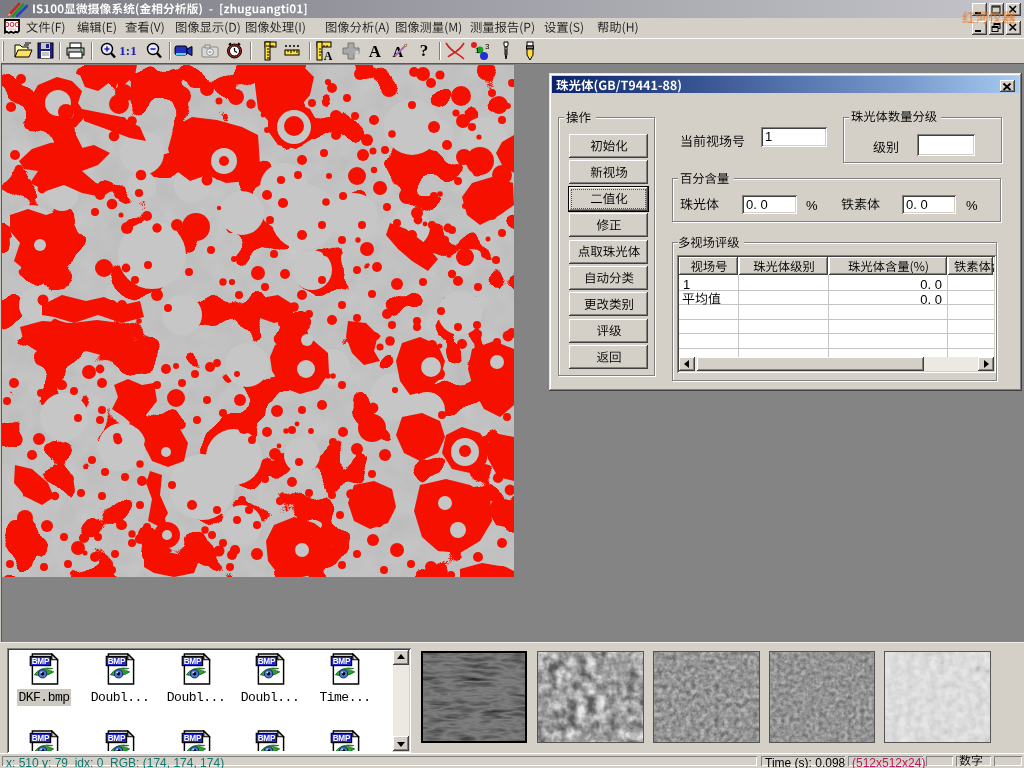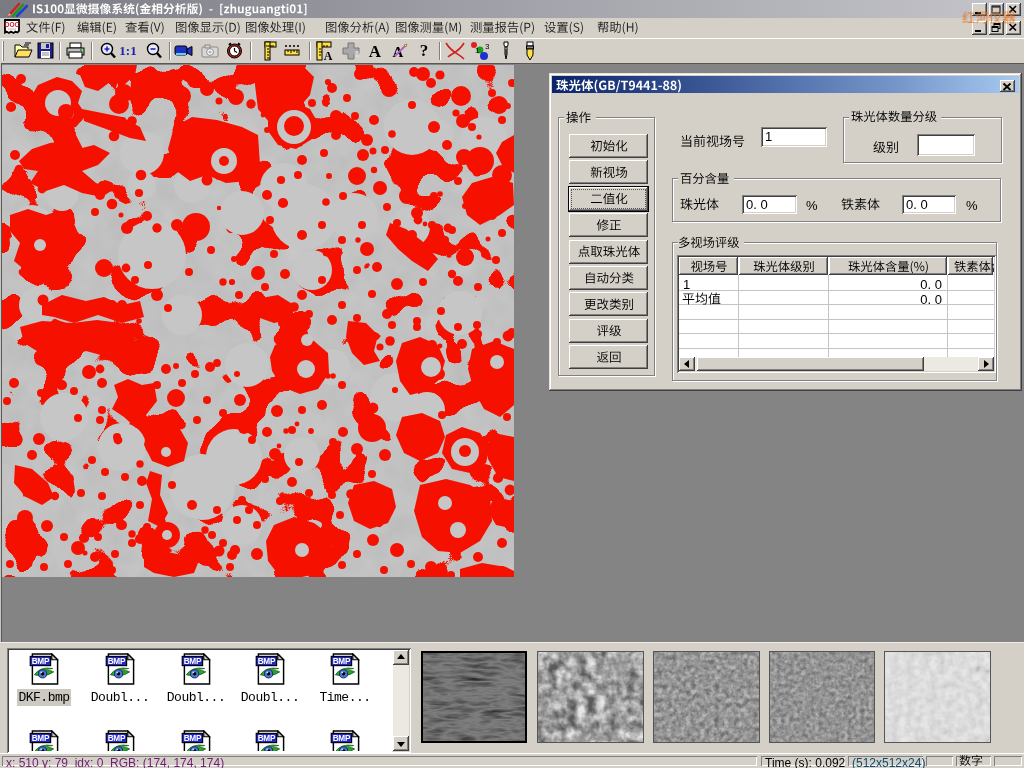--- a/index.html
+++ b/index.html
@@ -869,25 +869,25 @@
         <feFuncR type="table" tableValues="0.56 0.82 0.91 0.89"></feFuncR>
         <feFuncG type="table" tableValues="0.56 0.82 0.91 0.89"></feFuncG>
         <feFuncB type="table" tableValues="0.56 0.82 0.91 0.89"></feFuncB>
       </feComponentTransfer>
     </filter>
     <rect width="107" height="92" filter="url(#th4)"></rect>
     <rect x="0.5" y="0.5" width="106" height="91" fill="none" stroke="#555" stroke-width="1"></rect>
   </svg>
 <div style="position:absolute;left:0;top:753px;width:1024px;height:15px;background:#d4d0c8;border-top:1px solid #fff;"></div>
 <div style="position:absolute;left:2px;top:756px;width:755px;height:10px;box-shadow:inset 1px 1px 0 #808080,inset -1px -1px 0 #ffffff;"></div>
-<div style="position:absolute;left:6px;top:755.5px;font:12px 'Liberation Sans';color:#701a75;white-space:pre;">x: 510 y: 79  idx: 0  RGB: (174, 174, 174)</div>
+<div style="position:absolute;left:6px;top:755.5px;font:12px 'Liberation Sans';color:#0f766e;white-space:pre;">x: 510 y: 79  idx: 0  RGB: (174, 174, 174)</div>
 <div style="position:absolute;left:761px;top:756px;width:84px;height:10px;box-shadow:inset 1px 1px 0 #808080,inset -1px -1px 0 #ffffff;"></div>
-<div style="position:absolute;left:765px;top:755.5px;font:12px 'Liberation Sans';color:#000;white-space:pre;">Time (s): 0.092</div>
+<div style="position:absolute;left:765px;top:755.5px;font:12px 'Liberation Sans';color:#000;white-space:pre;">Time (s): 0.098</div>
 <div style="position:absolute;left:848px;top:756px;width:75px;height:10px;box-shadow:inset 1px 1px 0 #808080,inset -1px -1px 0 #ffffff;"></div>
-<div style="position:absolute;left:852px;top:755.5px;font:12px 'Liberation Sans';color:#0c4a6e;white-space:pre;">(512x512x24)</div>
+<div style="position:absolute;left:852px;top:755.5px;font:12px 'Liberation Sans';color:#be185d;white-space:pre;">(512x512x24)</div>
 <div style="position:absolute;left:926px;top:756px;width:27px;height:10px;box-shadow:inset 1px 1px 0 #808080,inset -1px -1px 0 #ffffff;"></div>
 <div style="position:absolute;left:956px;top:756px;width:35px;height:10px;box-shadow:inset 1px 1px 0 #808080,inset -1px -1px 0 #ffffff;"></div>
 <div style="position:absolute;left:994px;top:756px;width:28px;height:10px;box-shadow:inset 1px 1px 0 #808080,inset -1px -1px 0 #ffffff;"></div>
 <svg width="1024" height="768" style="position:absolute;left:0;top:0;z-index:50;pointer-events:none">
     <defs>
       <clipPath id="hdrclip">
         <rect x="0" y="0" width="994" height="768"></rect>
       </clipPath>
       <path id="b49" d="M91 0H239V741H91Z"></path>
       <path id="b53" d="M312 -14C483 -14 584 89 584 210C584 317 525 375 435 412L338 451C275 477 223 496 223 549C223 598 263 627 328 627C390 627 439 604 486 566L561 658C501 719 415 754 328 754C179 754 72 660 72 540C72 432 148 372 223 342L321 299C387 271 433 254 433 199C433 147 392 114 315 114C250 114 179 147 127 196L42 94C114 24 213 -14 312 -14Z"></path>

